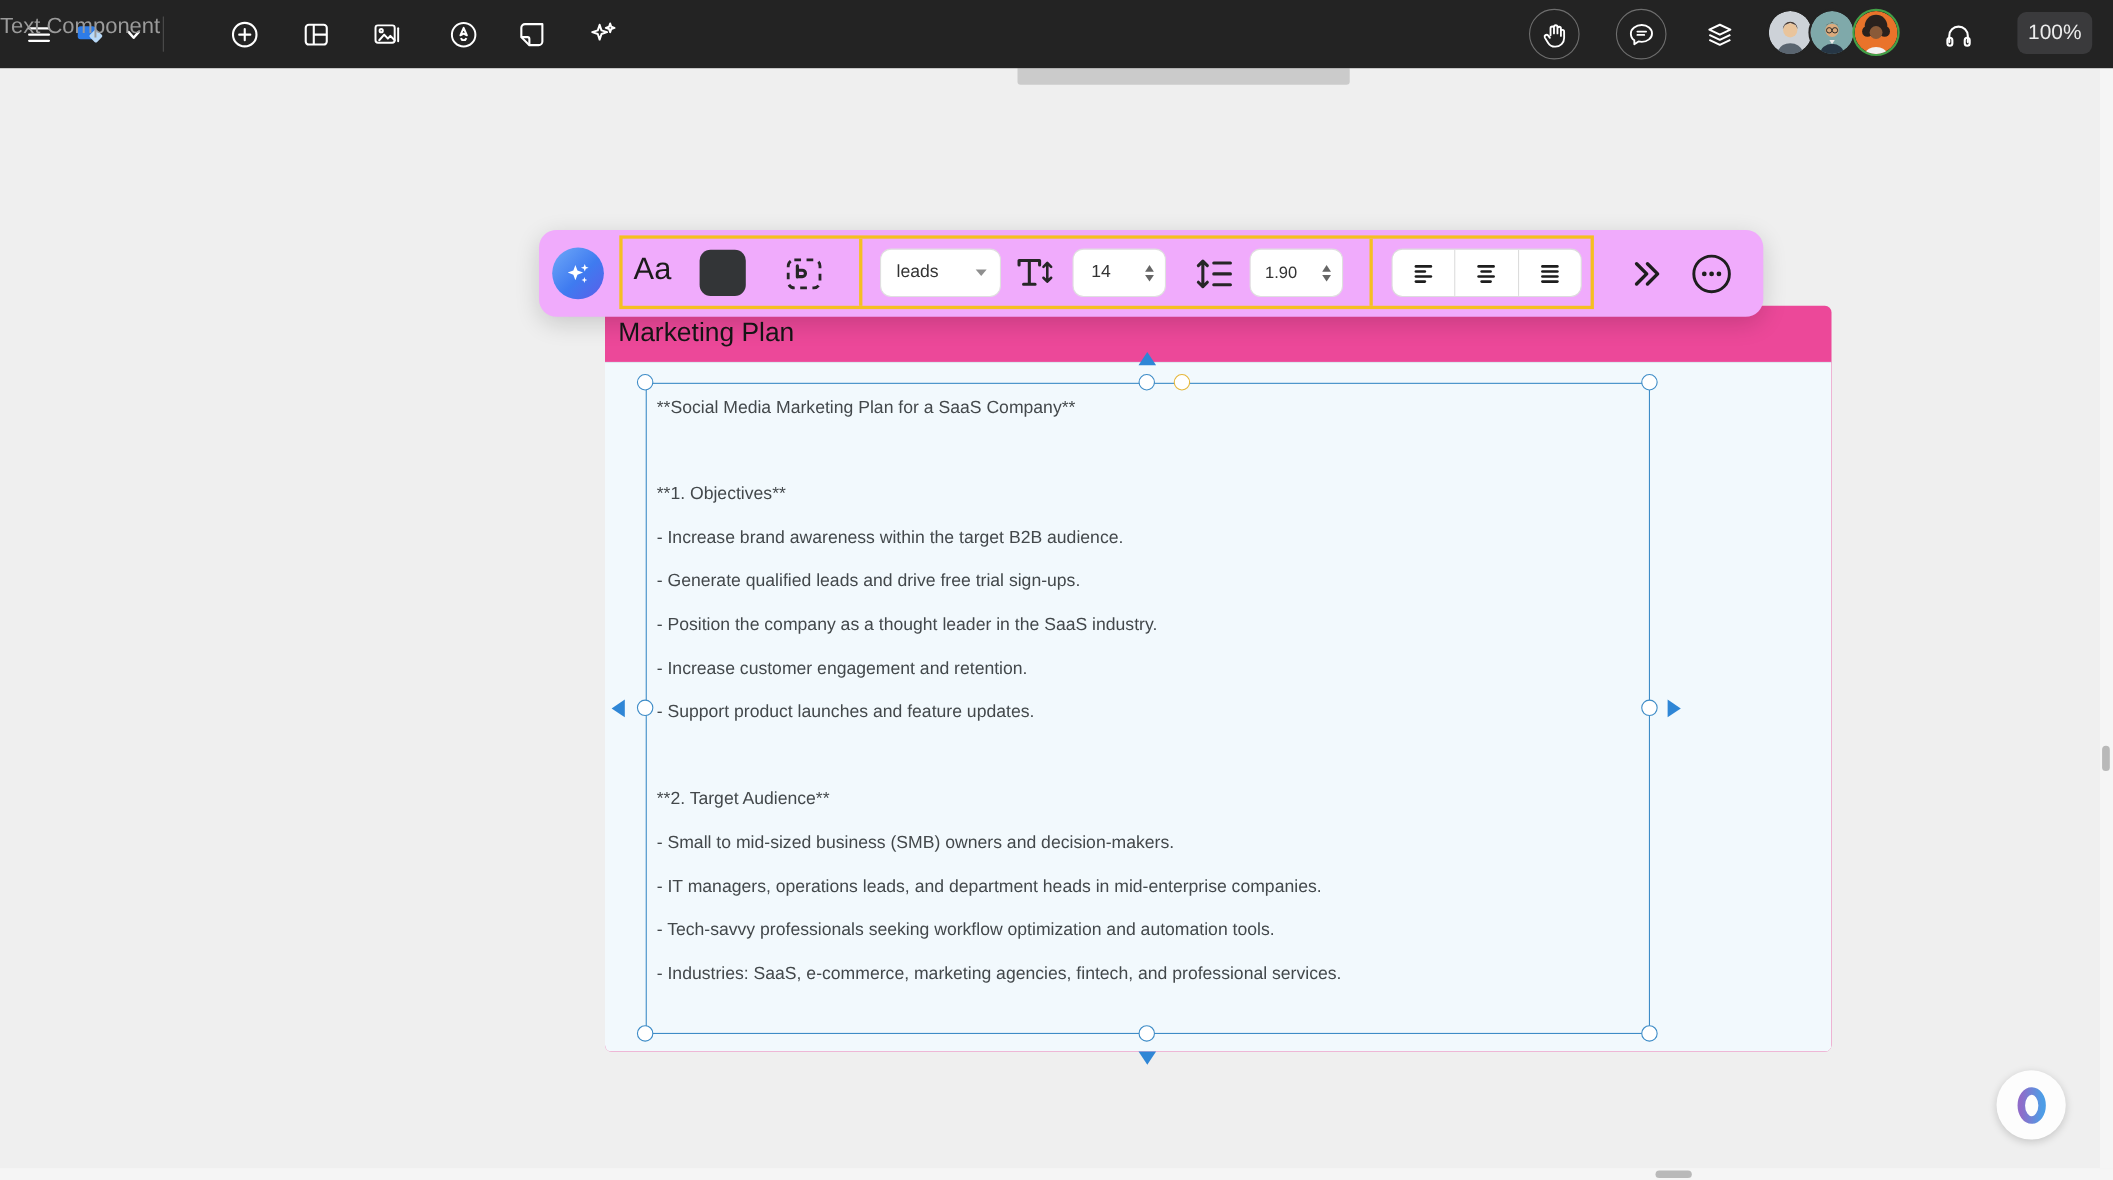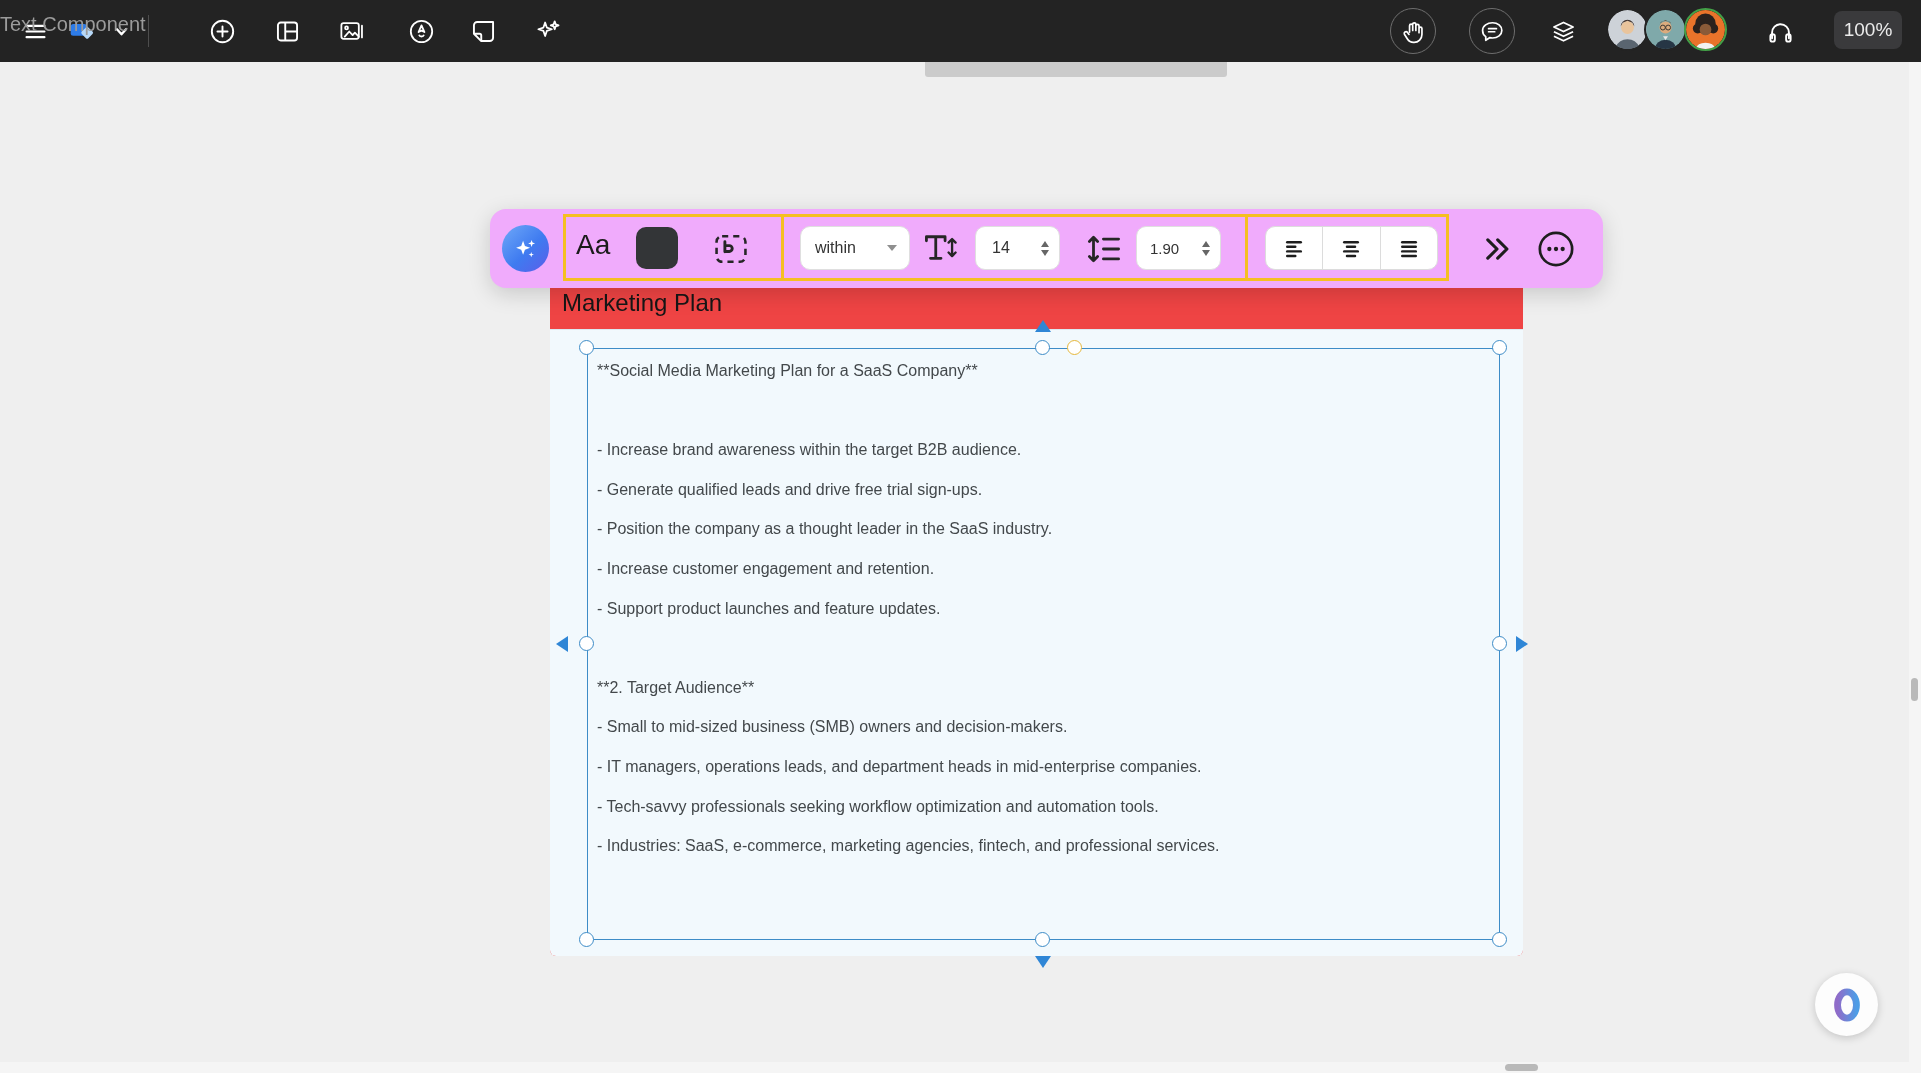--- a/index.html
+++ b/index.html
@@ -16,21 +16,21 @@
   .divider-v { position:absolute; left:148px; top:15px; width:1px; height:32px; background:#4d4d4d; }
   .zoom-pill { position:absolute; left:1834px; top:11px; width:68px; height:38px; background:#3a3a3c; color:#ececec;
                border-radius:8px; font-size:19px; display:flex; align-items:center; justify-content:center; cursor:pointer; }
   .avatar { position:absolute; top:8px; width:43px; height:43px; border-radius:50%; overflow:hidden; border:2px solid #232323; }
   .avatar svg { width:100%; height:100%; display:block; }
   .avatar.active { border:2.5px solid #43a047; }
 
   
   .partial-bar { position:absolute; left:925px; top:62px; width:302px; height:15px; background:#cbcbcb; border-radius:0 0 3px 3px; }
 
-  .frame { position:absolute; left:550px; top:278px; width:973px; height:678px; background:#ef4444; border-radius:6px; overflow:hidden; }
+  .frame { position:absolute; left:550px; top:278px; width:1115px; height:678px; background:#ec4899; border-radius:6px; overflow:hidden; }
   .frame-title { position:absolute; left:12px; top:11px; font-size:24px; color:#161616; }
   .frame-divider { position:absolute; left:0; top:51px; width:100%; height:1px; background:#dce9f1; }
   .component-bg { position:absolute; left:0; top:52px; width:100%; height:626px; background:#f2f9fd; }
 
   .text-lines { position:absolute; left:597px; top:351px; width:895px; z-index:5; }
   .tline { height:39.6px; line-height:39.6px; font-size:16px; color:#43484b; white-space:pre; }
 
   
   .sel-rect { position:absolute; left:587px; top:348px; width:913px; height:592px; border:1.5px solid #3e8cc7; z-index:6; }
   .handle { position:absolute; width:15px; height:15px; border-radius:50%; background:#fff; border:1.8px solid #3e8cc7; z-index:8; cursor:pointer; }
@@ -203,20 +203,21 @@
 
   <div class="frame">
     <div class="component-bg"></div>
     <div class="frame-title">Marketing Plan</div>
     <div class="frame-divider"></div>
   </div>
 
   <div class="text-lines">
     <div class="tline">**Social Media Marketing Plan for a SaaS Company**</div>
     <div class="tline"></div>
+    <div class="tline">**1. Objectives**</div>
     <div class="tline">- Increase brand awareness within the target B2B audience.</div>
     <div class="tline">- Generate qualified leads and drive free trial sign-ups.</div>
     <div class="tline">- Position the company as a thought leader in the SaaS industry.</div>
     <div class="tline">- Increase customer engagement and retention.</div>
     <div class="tline">- Support product launches and feature updates.</div>
     <div class="tline"></div>
     <div class="tline">**2. Target Audience**</div>
     <div class="tline">- Small to mid-sized business (SMB) owners and decision-makers.</div>
     <div class="tline">- IT managers, operations leads, and department heads in mid-enterprise companies.</div>
     <div class="tline">- Tech-savvy professionals seeking workflow optimization and automation tools.</div>
@@ -255,21 +256,21 @@
     <div class="aa-label">Aa</div>
     <div class="swatch"></div>
     <div class="icon-btn" style="left:221px;top:20px;width:40px;height:40px">
       <svg viewBox="0 0 36 36">
         <rect x="5" y="6.5" width="26" height="23" rx="5" fill="none" stroke="#262626" stroke-width="2.3" stroke-dasharray="5.5 4.5"></rect>
         <path d="M12.5 11.5v9m0-5.5h4a2.6 2.6 0 0 1 0 5.2h-4" fill="none" stroke="#262626" stroke-width="2.6" stroke-linecap="round"></path>
       </svg>
     </div>
 
     <div class="pill" style="left:310px;width:110px;padding:0 12px 0 14px">
-      <span>within</span>
+      <span>leads</span>
       <span class="chev" style="margin-left:auto"></span>
     </div>
 
     <div class="icon-btn" style="left:430px;top:20px;width:42px;height:40px">
       <svg viewBox="0 0 36 36" fill="none" stroke="#262626" stroke-width="2.4" stroke-linecap="round" stroke-linejoin="round">
         <path d="M5.5 11V7.5h16V11M13.5 7.5V26m-4.5 0h9"></path>
         <path d="M27.5 9.5V24m-3-11.5l3-3.1 3 3.1m-6 8.5l3 3.1 3-3.1" stroke-width="2"></path>
       </svg>
     </div>
     <div class="pill" style="left:485px;width:85px;padding-left:16px">

